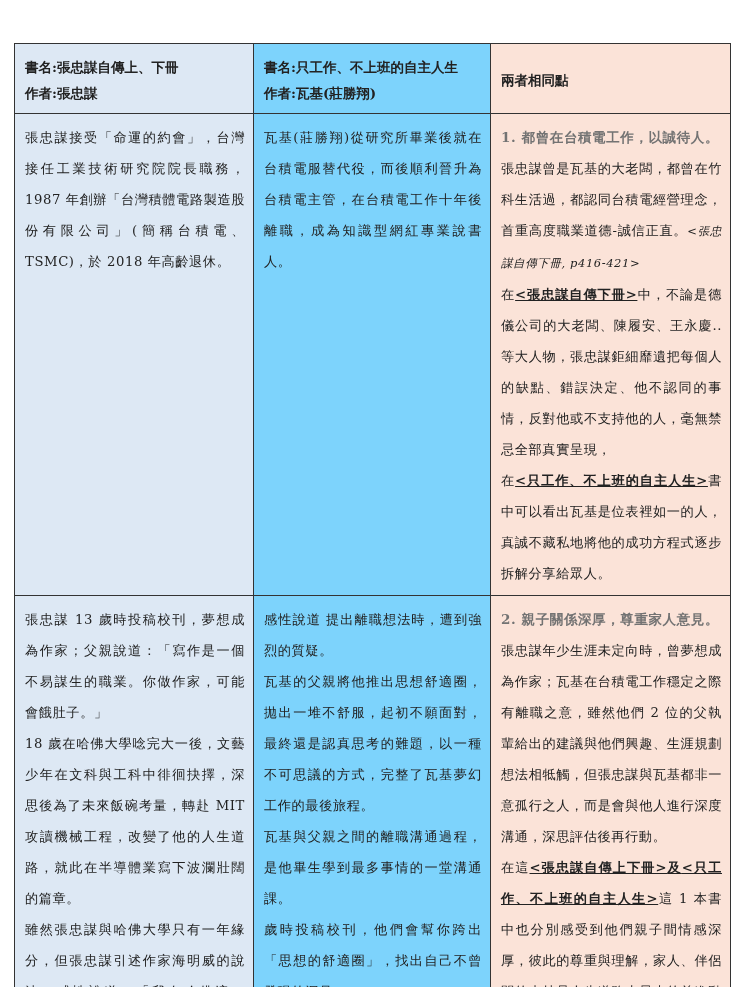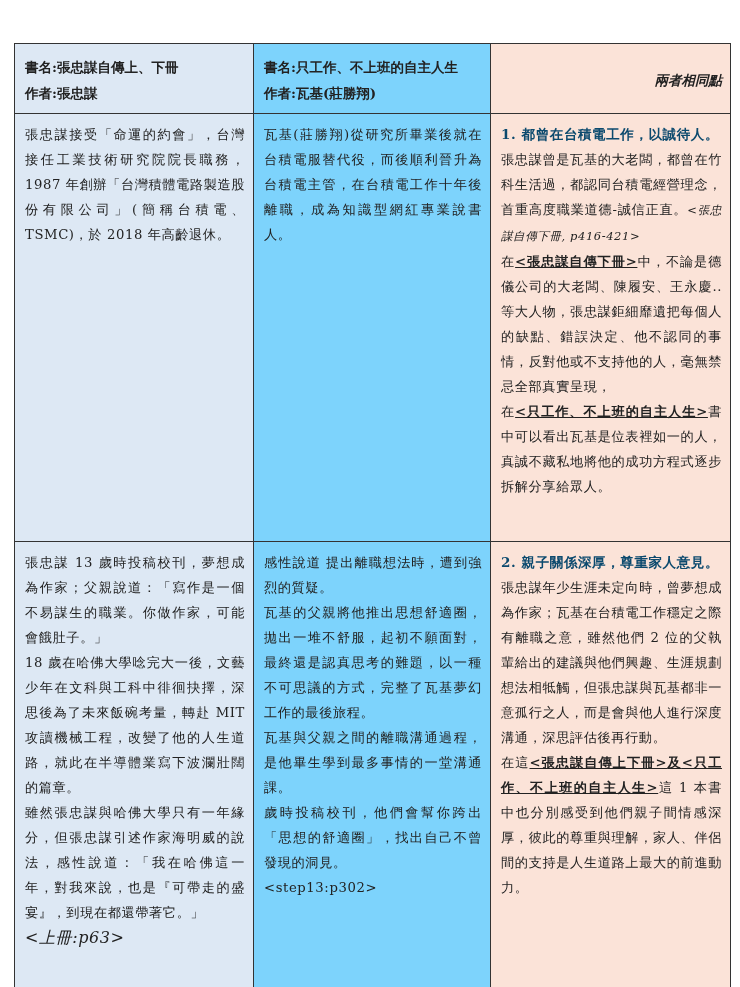--- a/index.html
+++ b/index.html
@@ -7,26 +7,26 @@
          font-family: "DejaVu Serif", "Liberation Serif", serif; color: #222; }
   table.cmp { position: absolute; left: 14px; top: 12px; width: 716px; height: 960px;
               border-collapse: collapse; table-layout: fixed; margin-top: 31px; }
   table.cmp td { border: 1.5px solid #333; vertical-align: top; padding: 8px 8px 6px 10px; }
   col.c1 { width: 239px; } col.c2 { width: 237px; } col.c3 { width: 240px; }
   .bg-blue1 { background: #dde8f4; }
   .bg-blue2 { background: #7dd3fc; }
   .bg-pink  { background: #fbe3d8; }
   tr.hdr { height: 70px; }
   tr.hdr td { vertical-align: middle; font-size: 13.5px; line-height: 26px; font-weight: bold; }
-  tr.hdr td.center { text-align: right; font-style: italic; }
+  tr.hdr td.center { text-align: left; }
   tr.r1 { height: 428px; }
   tr.r2 { height: 462px; padding-left: 32px; }
-  .txt { font-size: 13.2px; line-height: 25px; letter-spacing: 0.6px; text-align: justify; }
+  .txt { font-size: 13.2px; line-height: 31px; letter-spacing: 0.6px; text-align: justify; }
   .txt p { margin: 0; }
-  .red { color: #0c4a6e; font-weight: bold; font-size: 13.5px; }
+  .red { color: #737373; font-weight: bold; font-size: 13.5px; }
   .b { font-weight: bold; text-decoration: underline; }
   .cite { font-style: italic; font-size: 11.5px; }
 </style>
 </head>
 <body>
 
 <table class="cmp">
   <colgroup>
       <col class="c1">
       <col class="c2">

